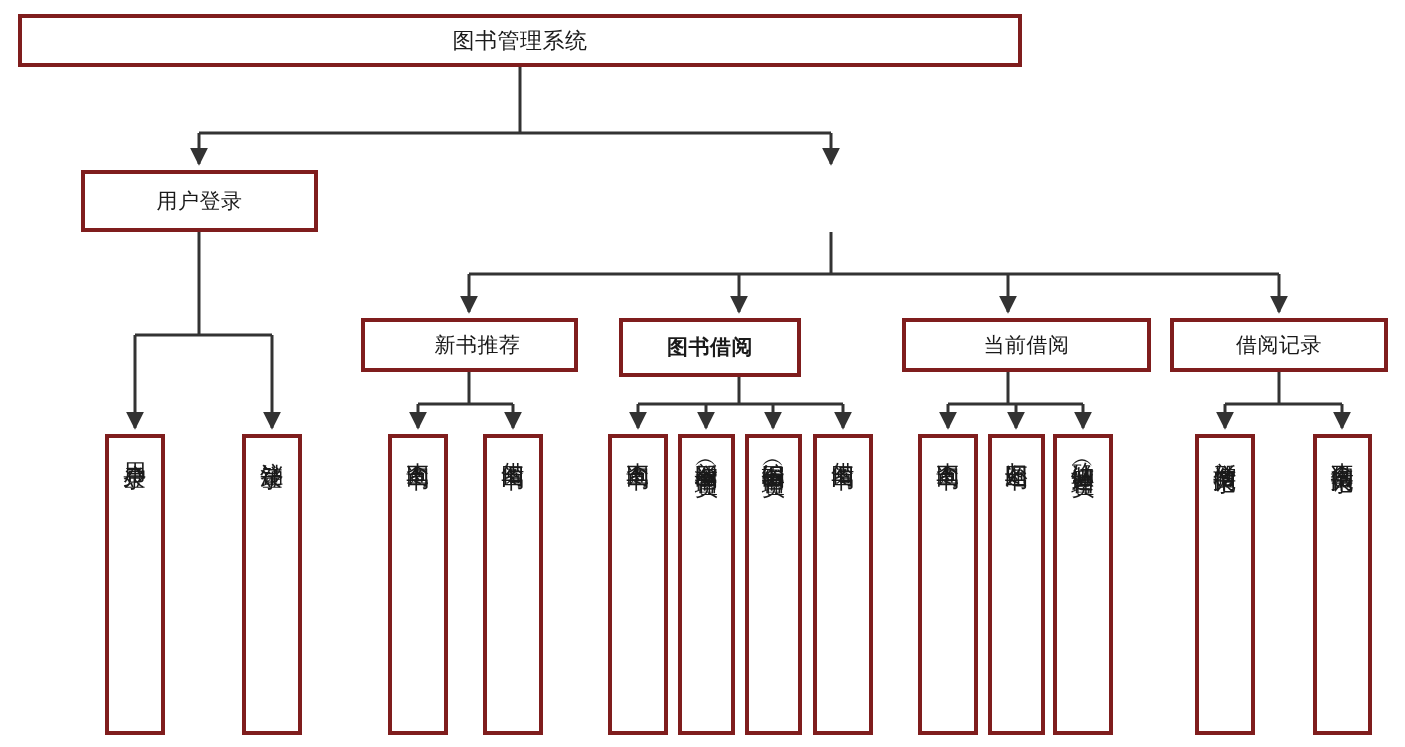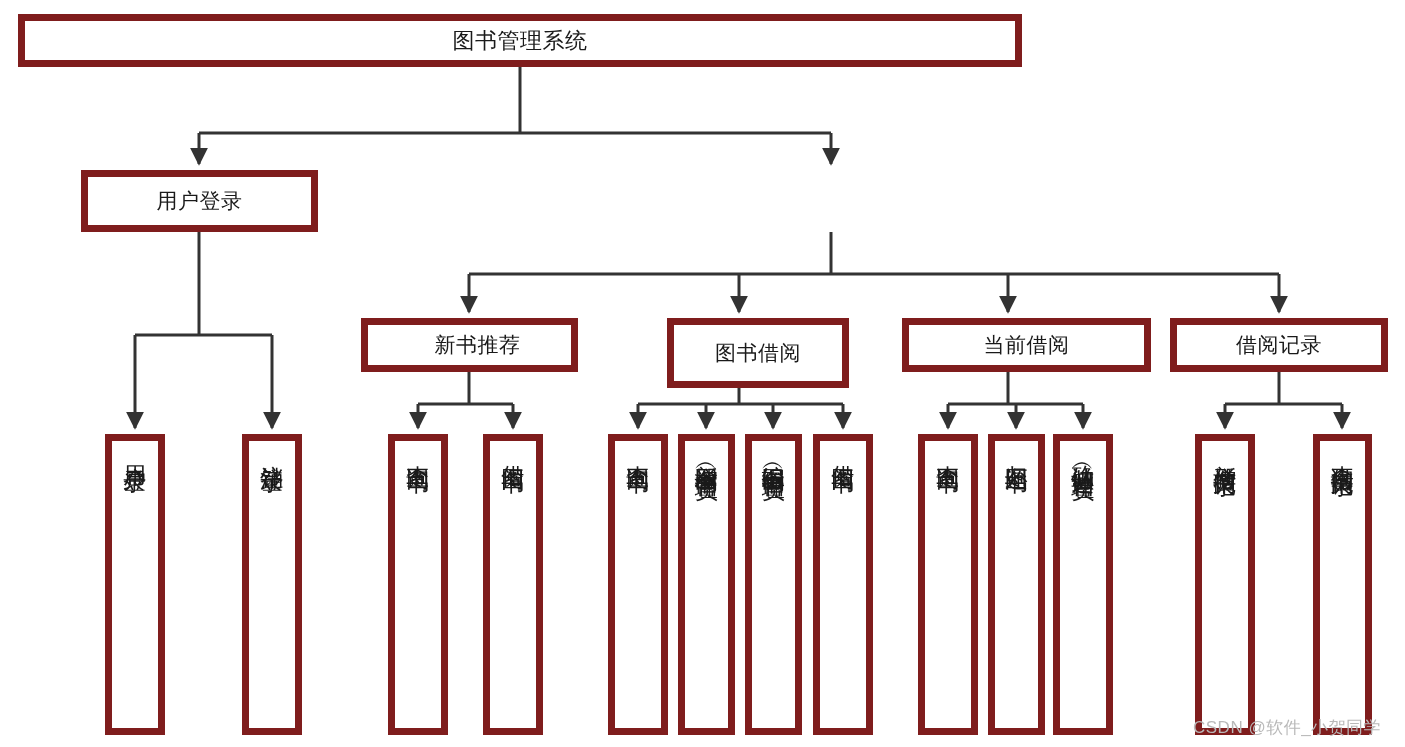--- a/index.html
+++ b/index.html
@@ -22,21 +22,21 @@
     left: 0;
     top: 0;
     width: 1405px;
     height: 747px;
     pointer-events: none;
   }
   .node {
     position: absolute;
     box-sizing: border-box;
     background: #ffffff;
-    border: 7px solid #7f1d1d;
+    border: 4px solid #7f1d1d;
     display: flex;
     align-items: center;
     justify-content: center;
     color: #1a1a1a;
   }
   .node .label {
     display: block;
     text-align: center;
     line-height: 1.18;
   }
@@ -124,21 +124,21 @@
     <span class="label">图书管理系统</span>
   </div>
 
   <div class="node horiz" style="left:81px; top:170px; width:237px; height:62px;">
     <span class="label">用户登录</span>
   </div>
 
   <div class="node horiz" style="left:361px; top:318px; width:217px; height:54px;padding-left:16px;">
     <span class="label">新书推荐</span>
   </div>
-  <div class="node horiz" style="left:667px; top:318px; width:182px; height:70px;">
+  <div class="node horiz" style="left:619px; top:318px; width:182px; height:59px;font-weight:bold;">
     <span class="label">图书借阅</span>
   </div>
   <div class="node horiz" style="left:902px; top:318px; width:249px; height:54px;">
     <span class="label">当前借阅</span>
   </div>
   <div class="node horiz" style="left:1170px; top:318px; width:218px; height:54px;">
     <span class="label">借阅记录</span>
   </div>
 
   <div class="node vert" style="left:105px; top:434px; width:60px; height:301px;">
@@ -174,15 +174,14 @@
   <div class="node vert" style="left:1053px; top:434px; width:60px; height:301px;">
     <span class="label">确认归还（管理员）</span>
   </div>
   <div class="node vert" style="left:1195px; top:434px; width:60px; height:301px;">
     <span class="label">新增借阅记录</span>
   </div>
   <div class="node vert" style="left:1313px; top:434px; width:59px; height:301px;">
     <span class="label">查询借阅记录</span>
   </div>
 
-  <div class="watermark" style="left:1193px; top:716px;">CSDN @软件_小贺同学</div>
 
 </div>
 
 </body></html>

